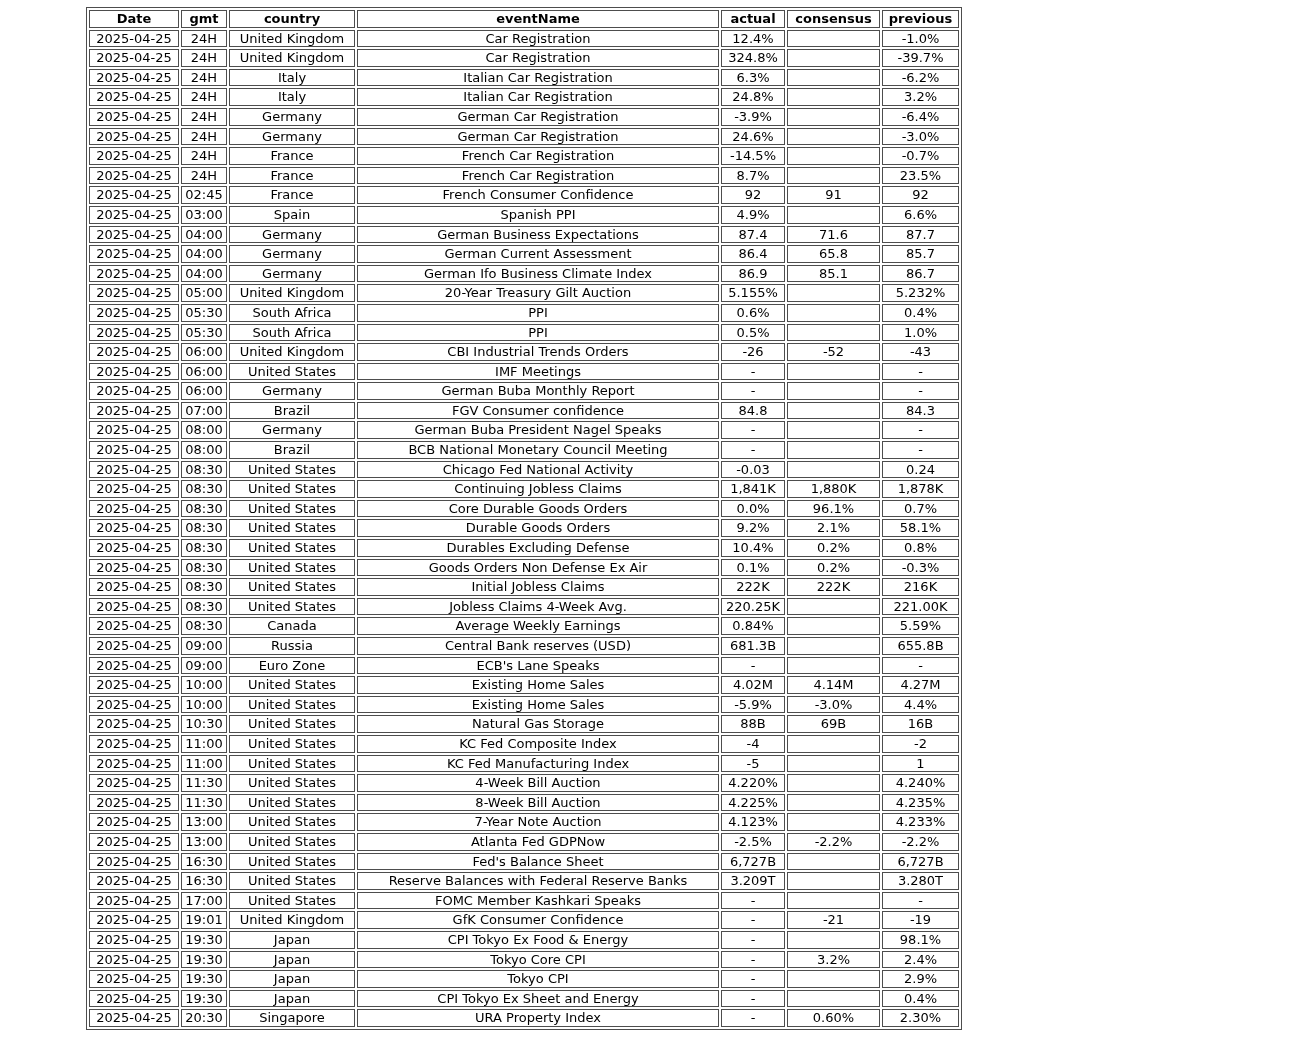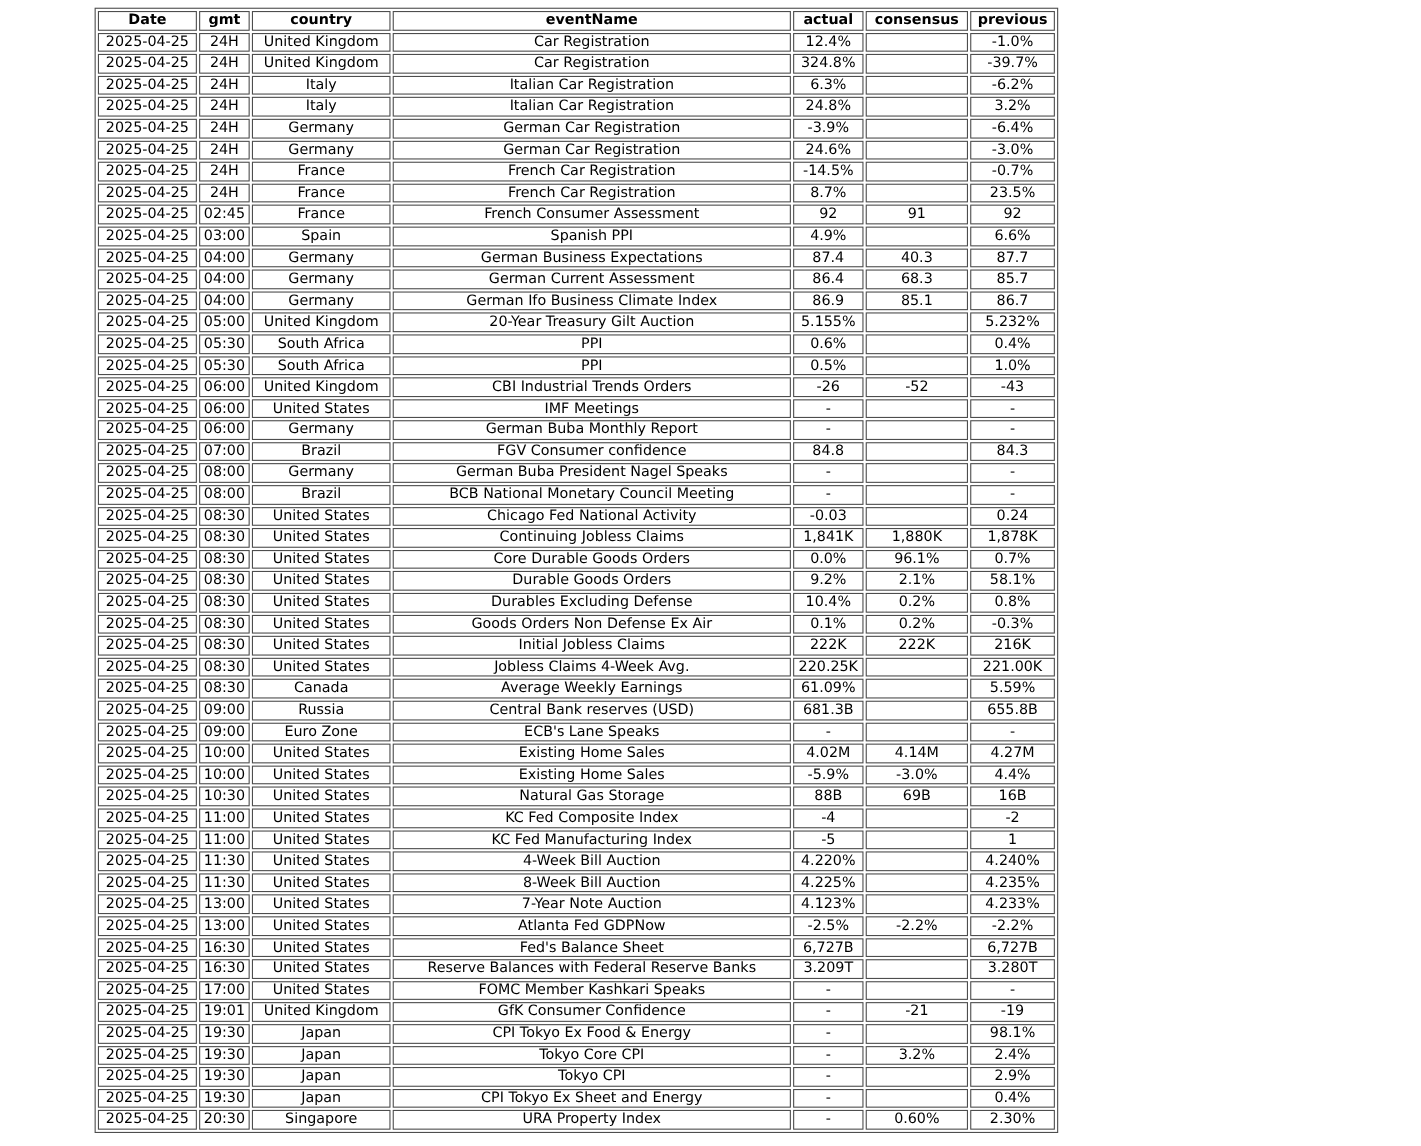--- a/index.html
+++ b/index.html
@@ -142,50 +142,50 @@
           <td>France</td>
           <td>French Car Registration</td>
           <td>8.7%</td>
           <td></td>
           <td>23.5%</td>
         </tr>
         <tr>
           <td>2025-04-25</td>
           <td>02:45</td>
           <td>France</td>
-          <td>French Consumer Assessment</td>
+          <td>French Consumer Confidence</td>
           <td>92</td>
           <td>91</td>
           <td>92</td>
         </tr>
         <tr>
           <td>2025-04-25</td>
           <td>03:00</td>
           <td>Spain</td>
           <td>Spanish PPI</td>
           <td>4.9%</td>
           <td></td>
           <td>6.6%</td>
         </tr>
         <tr>
           <td>2025-04-25</td>
           <td>04:00</td>
           <td>Germany</td>
           <td>German Business Expectations</td>
           <td>87.4</td>
-          <td>40.3</td>
+          <td>71.6</td>
           <td>87.7</td>
         </tr>
         <tr>
           <td>2025-04-25</td>
           <td>04:00</td>
           <td>Germany</td>
           <td>German Current Assessment</td>
           <td>86.4</td>
-          <td>68.3</td>
+          <td>65.8</td>
           <td>85.7</td>
         </tr>
         <tr>
           <td>2025-04-25</td>
           <td>04:00</td>
           <td>Germany</td>
           <td>German Ifo Business Climate Index</td>
           <td>86.9</td>
           <td>85.1</td>
           <td>86.7</td>
@@ -341,21 +341,21 @@
           <td>Jobless Claims 4-Week Avg.</td>
           <td>220.25K</td>
           <td></td>
           <td>221.00K</td>
         </tr>
         <tr>
           <td>2025-04-25</td>
           <td>08:30</td>
           <td>Canada</td>
           <td>Average Weekly Earnings</td>
-          <td>61.09%</td>
+          <td>0.84%</td>
           <td></td>
           <td>5.59%</td>
         </tr>
         <tr>
           <td>2025-04-25</td>
           <td>09:00</td>
           <td>Russia</td>
           <td>Central Bank reserves (USD)</td>
           <td>681.3B</td>
           <td></td>

